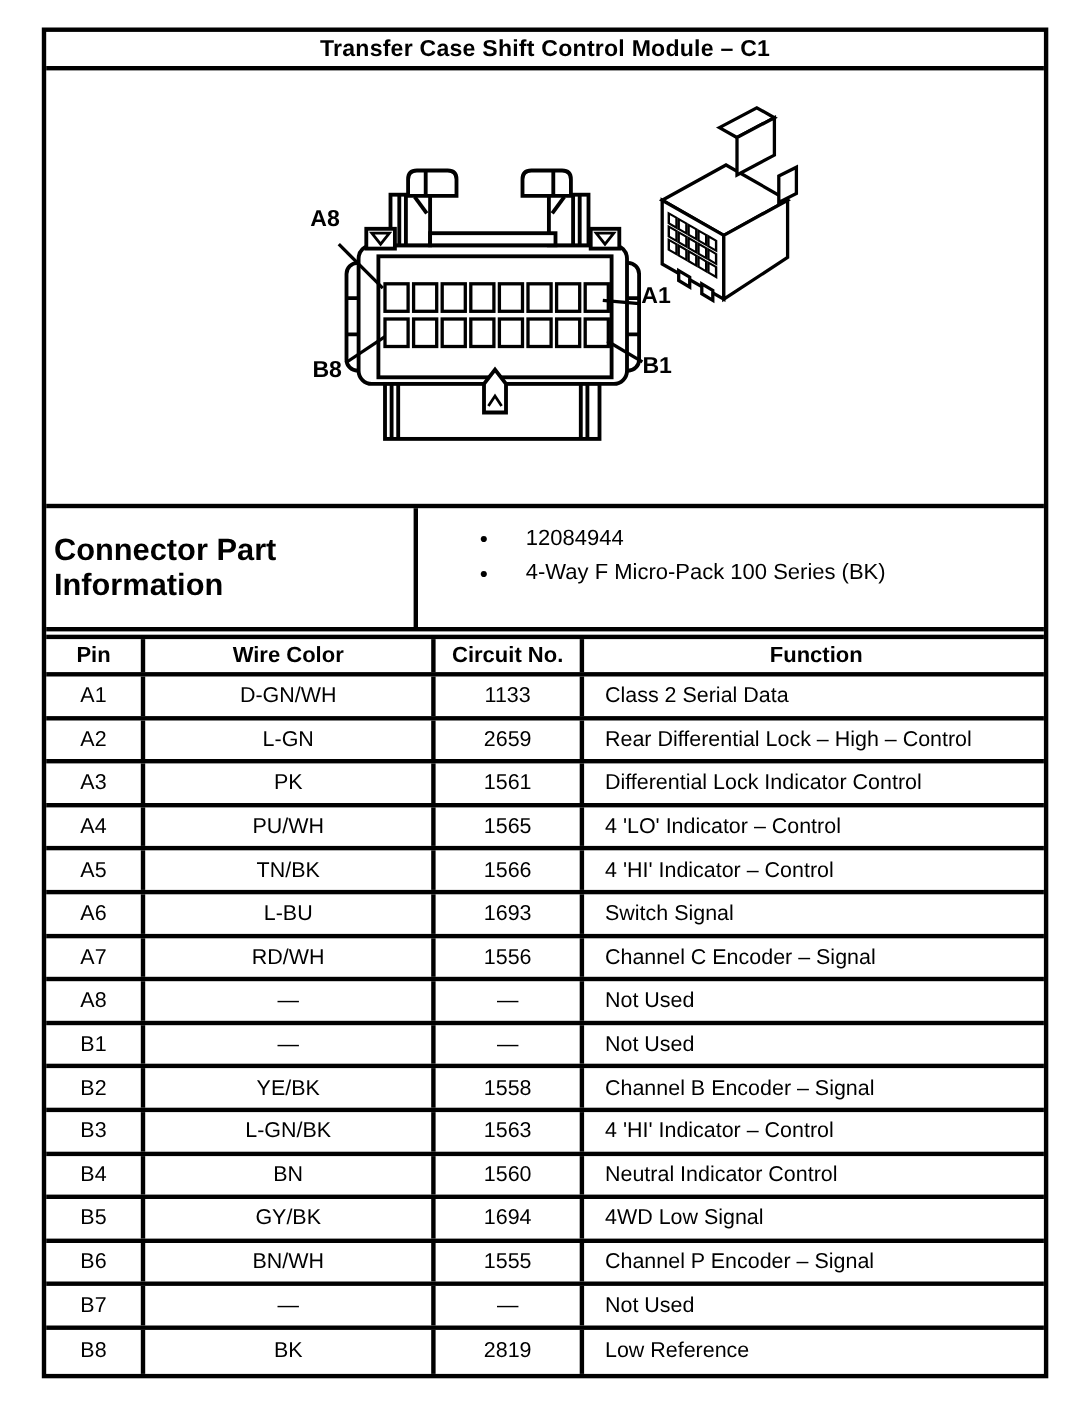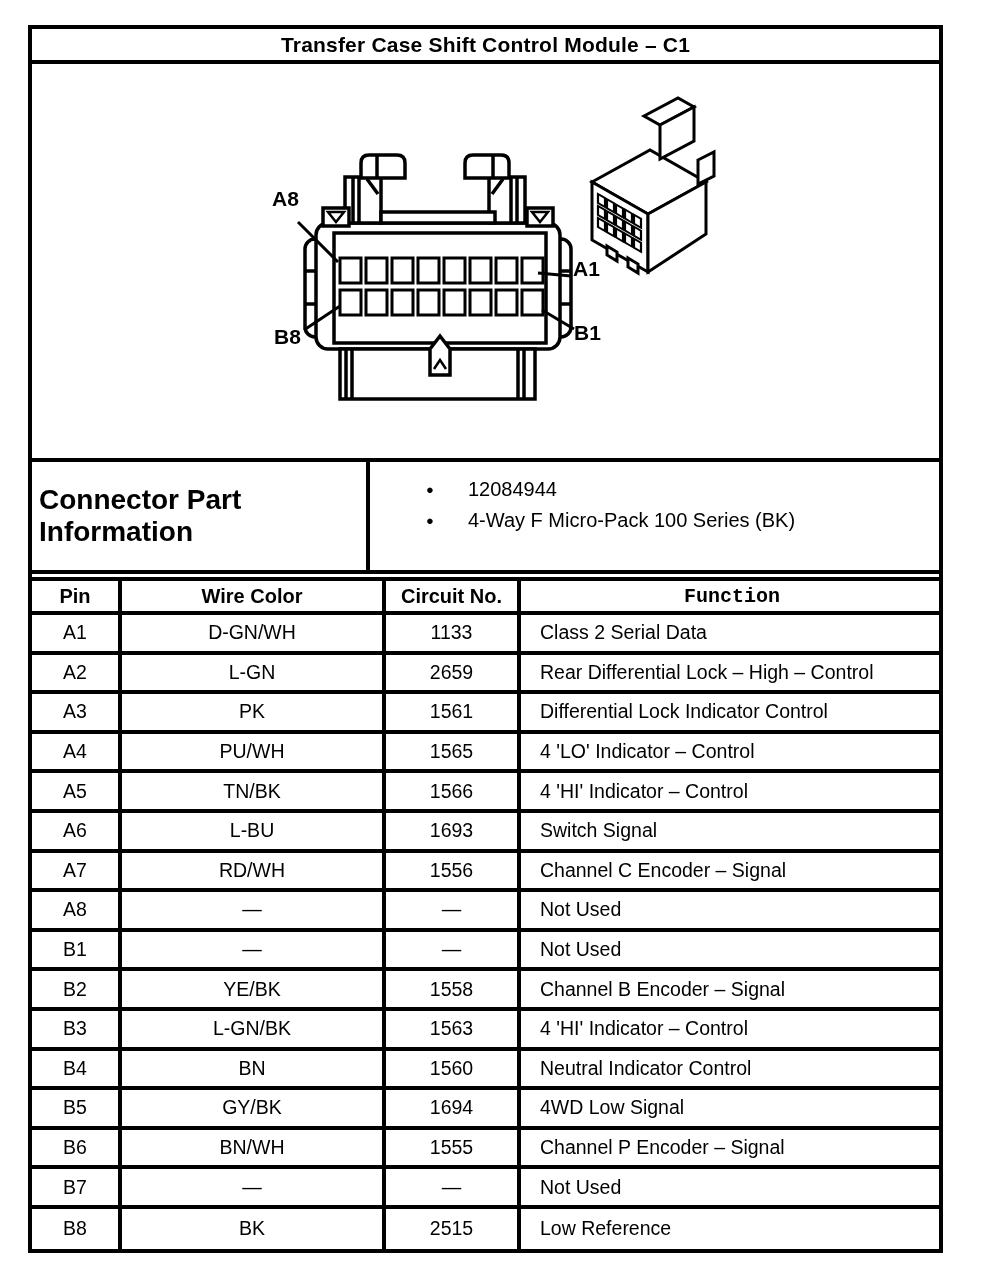--- a/index.html
+++ b/index.html
@@ -11,21 +11,21 @@
   }
   .canvas {
     position: relative;
     width: 992px;
     height: 1280px;
     background: #fff;
     overflow: hidden;
   }
   .sheet {
     position: absolute;
-    left: 28px;
+    left: 38px;
     top: 25px;
     width: 915px;
     border: 4px solid #000;
     box-sizing: border-box;
     background: #fff;
   }
   .title-bar {
     height: 35px;
     border-bottom: 4px solid #000;
     box-sizing: border-box;
@@ -258,21 +258,21 @@
       </div>
     </div>
 
     <div class="spacer"></div>
 
     <div class="pin-table">
       <div class="ptable-header">
         <div class="cell col-pin">Pin</div>
         <div class="cell col-wire">Wire Color</div>
         <div class="cell col-circuit">Circuit No.</div>
-        <div class="cell col-func" style="justify-content:center; padding-left:4px;font-family:Liberation Mono, monospace;">Function</div>
+        <div class="cell col-func" style="justify-content:center; padding-left:4px;">Function</div>
       </div>
       <div>
           <div class="ptable-row">
     <div class="cell col-pin">A1</div>
     <div class="cell col-wire">D-GN/WH</div>
     <div class="cell col-circuit">1133</div>
     <div class="cell col-func">Class 2 Serial Data</div>
   </div>
           <div class="ptable-row">
     <div class="cell col-pin">A2</div>
@@ -354,20 +354,20 @@
   </div>
           <div class="ptable-row">
     <div class="cell col-pin">B7</div>
     <div class="cell col-wire">—</div>
     <div class="cell col-circuit">—</div>
     <div class="cell col-func">Not Used</div>
   </div>
           <div class="ptable-row">
     <div class="cell col-pin">B8</div>
     <div class="cell col-wire">BK</div>
-    <div class="cell col-circuit">2515</div>
+    <div class="cell col-circuit">2819</div>
     <div class="cell col-func">Low Reference</div>
   </div>
         </div>
     </div>
 
   </div>
 </div>
 
 </body></html>

